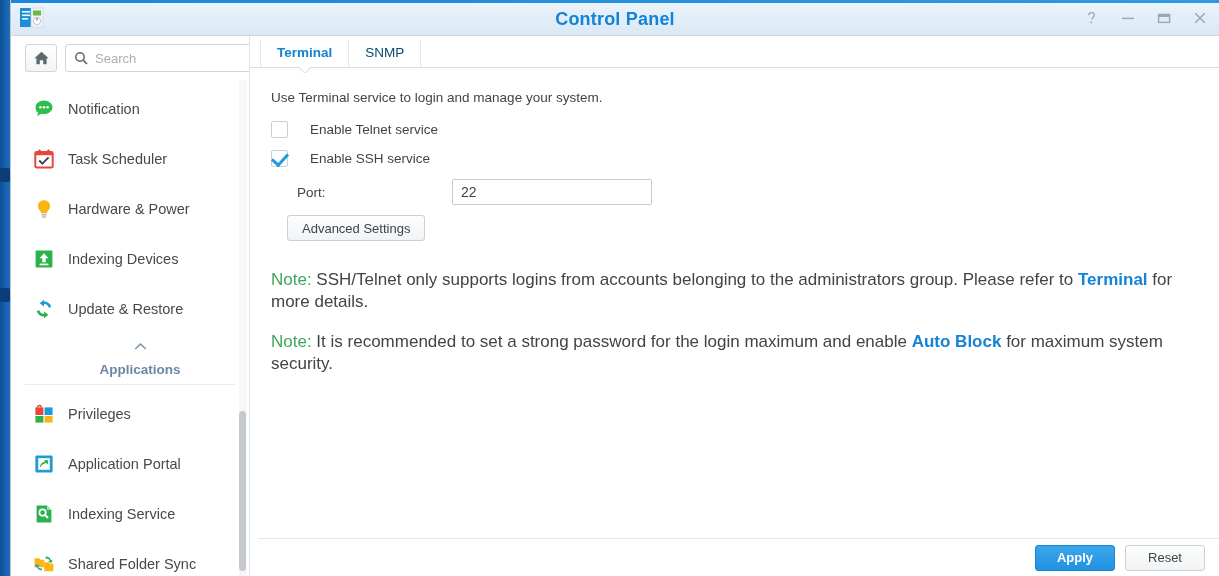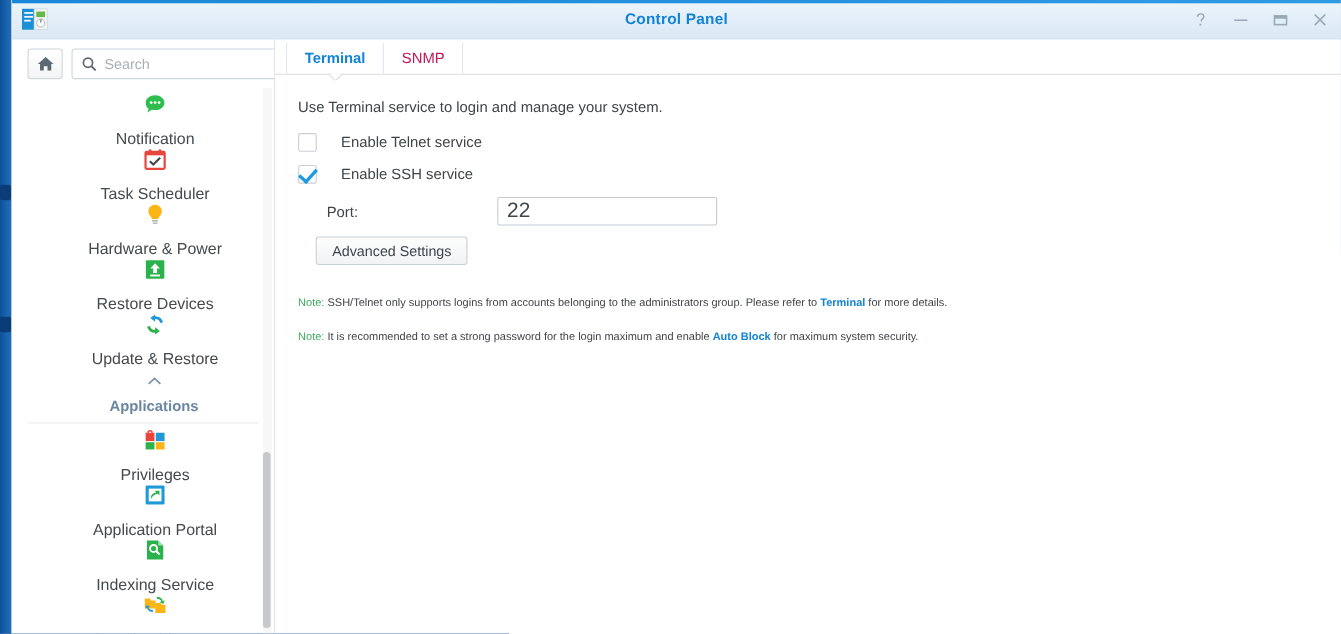--- a/index.html
+++ b/index.html
@@ -38,21 +38,21 @@
   .titlebar-accent {
     position: absolute; top: 0; left: 0; right: 0; height: 3px;
     background: linear-gradient(to right,#1a87d8,#2f9ae4);
   }
   .app-icon {
     position: absolute; left: 8px; top: 6px; width: 26px; height: 24px;
   }
   .win-title {
     position: absolute; left: 0; right: 0; top: 9px;
     text-align: center;
-    font-size: 14px; font-weight: bold; color: #1283d6;
+    font-size: 18px; font-weight: bold; color: #1283d6;
     letter-spacing: .2px;
   }
   .win-buttons {
     position: absolute; right: 10px; top: 8px;
     display: flex; align-items: center; gap: 17px;
   }
   .win-btn {
     width: 19px; height: 19px; display: flex;
     align-items: center; justify-content: center;
     color: #9aa9b5; cursor: pointer;
@@ -97,21 +97,21 @@
   .search-box input::placeholder { color: #a9b0b6; }
 
   .nav-scroll {
     position: absolute; top: 44px; left: 0; right: 0; bottom: 0;
     overflow: hidden;
   }
   .nav-list { padding-top: 4px; }
 
   .nav-item {
     display: flex; align-items: center; gap: 13px;
-    height: 50px; padding-left: 22px; cursor: pointer; flex-direction: column;
+    height: 50px; padding-left: 22px; cursor: pointer;
   }
   .nav-item.selected { background: #cfe6f9; }
   .nav-icon { width: 22px; height: 22px; flex: none; position: relative; }
   .nav-label {
     font-size: 14.5px; color: #444a4f;
     white-space: nowrap;
   }
 
   .nav-section {
     display: flex; align-items: center; gap: 11px;
@@ -140,21 +140,21 @@
   }
   .tabs {
     position: relative;
     display: flex; align-items: flex-end;
     height: 32px; padding-left: 10px;
     border-bottom: 1px solid #dcdcdc;
   }
   .tab {
     position: relative;
     padding: 6px 16px 7px 16px;
-    font-size: 13.5px; color: #be185d; cursor: pointer;
+    font-size: 13.5px; color: #0c4a6e; cursor: pointer;
     border-right: 1px solid #e2e6ea;
   }
   .tab:first-child { border-left: 1px solid #e2e6ea; }
   .tab.active { color: #1283d6; font-weight: bold; }
   .tab-arrow {
     position: absolute; bottom: -6px; left: 50%;
     margin-left: -6px; width: 12px; height: 6px; overflow: hidden;
   }
   .tab-arrow::after {
     content: ""; position: absolute; left: 1px; top: -5px;
@@ -188,35 +188,35 @@
   .port-row {
     display: flex; align-items: center;
     margin: 0 0 10px 34px;
   }
   .port-label { font-size: 13.5px; color: #3f4549; width: 155px; }
   .port-input {
     width: 200px; height: 26px;
     border: 1px solid #c5ccd2; border-radius: 2px;
     background: #fff; padding: 0 8px;
     font-family: "Liberation Sans", sans-serif;
-    font-size: 19px; color: #3f4549; outline: none;
+    font-size: 14px; color: #3f4549; outline: none;
   }
 
   .adv-btn {
     margin: 0 0 0 24px;
     height: 26px; padding: 0 14px;
     border: 1px solid #c9d0d6; border-radius: 3px;
     background: linear-gradient(to bottom,#fdfdfd,#f1f3f5);
     font-family: "Liberation Sans", sans-serif;
     font-size: 13px; color: #3f4549; cursor: pointer;
   }
 
   .notes { margin: 28px 0 0 8px; }
   .note {
-    font-size: 10px; color: #3f4549; margin-bottom: 18px;
+    font-size: 17px; color: #3f4549; margin-bottom: 18px;
     line-height: 1.3;
   }
   .note-tag { color: #3fa65d; }
   .note a, .note .lnk {
     color: #1283d6; font-weight: bold; text-decoration: none; cursor: pointer;
   }
 
   
   .footer {
     position: absolute; left: 8px; right: 0; bottom: 0; height: 38px;
@@ -355,21 +355,21 @@
             </div>
 
             <div class="nav-item">
               <span class="nav-icon">
                 <svg width="22" height="22" viewBox="0 0 22 22">
                   <rect x="2.6" y="2.6" width="16.8" height="16.8" rx="1" fill="#2bb24c"></rect>
                   <path d="M11 5.3 L15.4 10.2 L12.7 10.2 L12.7 14.2 L9.3 14.2 L9.3 10.2 L6.6 10.2 Z" fill="#ffffff"></path>
                   <rect x="6.6" y="15.6" width="8.8" height="1.7" fill="#ffffff"></rect>
                 </svg>
               </span>
-              <span class="nav-label">Restore Devices</span>
+              <span class="nav-label">Indexing Devices</span>
             </div>
 
             <div class="nav-item">
               <span class="nav-icon">
                 <svg width="22" height="22" viewBox="0 0 22 22">
                   <path d="M11 3.4a7.6 7.6 0 0 1 7.3 5.5l-2.6.8A4.9 4.9 0 0 0 11 6.1V8.6L6.6 5.2 11 1.8z" fill="#1f9ad6"></path>
                   <path d="M11 18.6a7.6 7.6 0 0 1-7.3-5.5l2.6-.8A4.9 4.9 0 0 0 11 15.9v-2.5l4.4 3.4L11 20.2z" fill="#2bb24c"></path>
                 </svg>
               </span>
               <span class="nav-label">Update &amp; Restore</span>
@@ -478,17 +478,21 @@
           <div class="notes">
             <div class="note">
               <span class="note-tag">Note:</span><span> SSH/Telnet only supports logins from accounts belonging to the administrators group. Please refer to </span><span class="lnk">Terminal</span><span> for more details.</span>
             </div>
             <div class="note">
               <span class="note-tag">Note:</span><span> It is recommended to set a strong password for the login maximum and enable </span><span class="lnk">Auto Block</span><span> for maximum system security.</span>
             </div>
           </div>
         </div>
 
+        <div class="footer">
+          <button class="btn btn-primary">Apply</button>
+          <button class="btn btn-secondary">Reset</button>
+        </div>
 
       </div>
     </div>
   </div>
 </div>
 
 </body></html>

